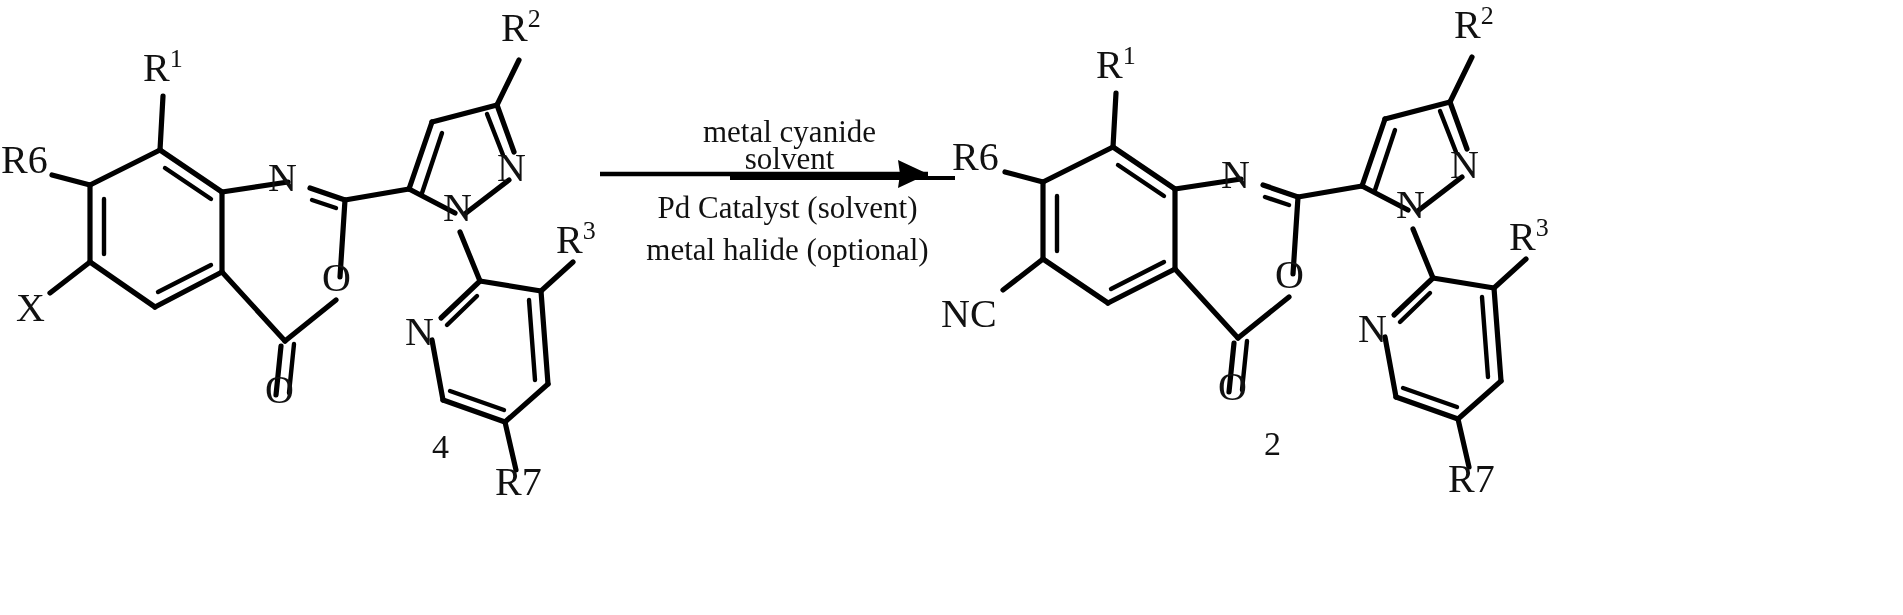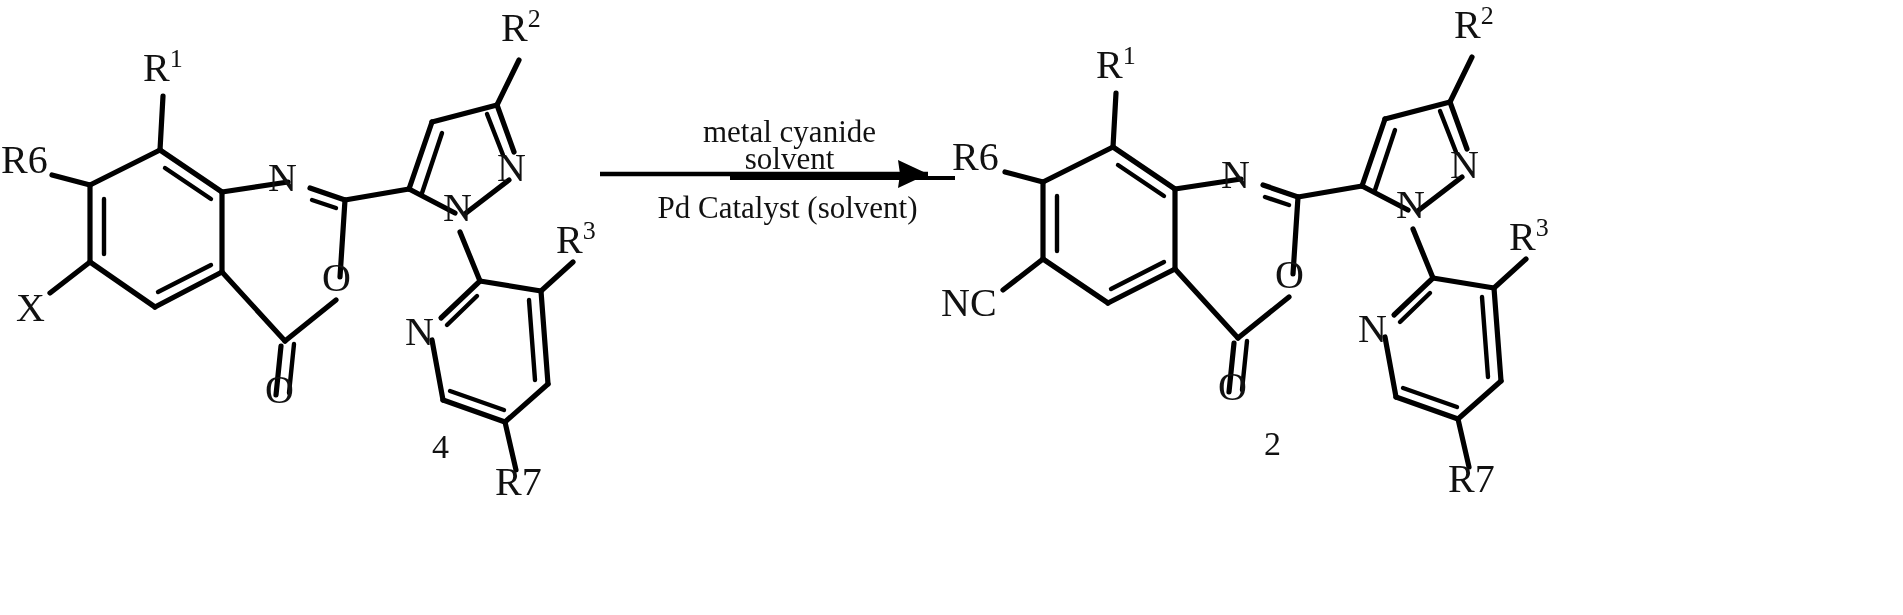--- a/index.html
+++ b/index.html
@@ -167,26 +167,27 @@
 
   <div class="lbl rgrp" style="left:556px;top:220px;"><span>R</span><span class="sup">3</span></div>
 
   <div class="lbl rgrp" style="left:495px;top:462px;">R7</div>
 
   <div class="lbl cpdnum" style="left:432px;top:430px;">4</div>
 
   <div class="lbl cond" style="left:617px;top:116px;width:345px;">metal cyanide</div>
   <div class="lbl cond" style="left:617px;top:143px;width:345px;">solvent</div>
   <div class="lbl cond" style="left:600px;top:192px;width:375px;">Pd Catalyst (solvent)</div>
+  <div class="lbl cond" style="left:600px;top:234px;width:375px;">metal halide (optional)</div>
 
   <div class="lbl rgrp" style="left:1096px;top:45px;"><span>R</span><span class="sup">1</span></div>
 
   <div class="lbl rgrp" style="left:952px;top:137px;">R6</div>
 
-  <div class="lbl rgrp" style="left:941px;top:283px;text-align:center;">NC</div>
+  <div class="lbl rgrp" style="left:941px;top:294px;text-align:center;">NC</div>
 
   <div class="lbl atom" style="left:1221px;top:155px;">N</div>
 
   <div class="lbl atom" style="left:1275px;top:255px;">O</div>
 
   <div class="lbl atom" style="left:1218px;top:367px;">O</div>
 
   <div class="lbl rgrp" style="left:1454px;top:5px;"><span>R</span><span class="sup">2</span></div>
 
   <div class="lbl atom" style="left:1450px;top:145px;">N</div>

